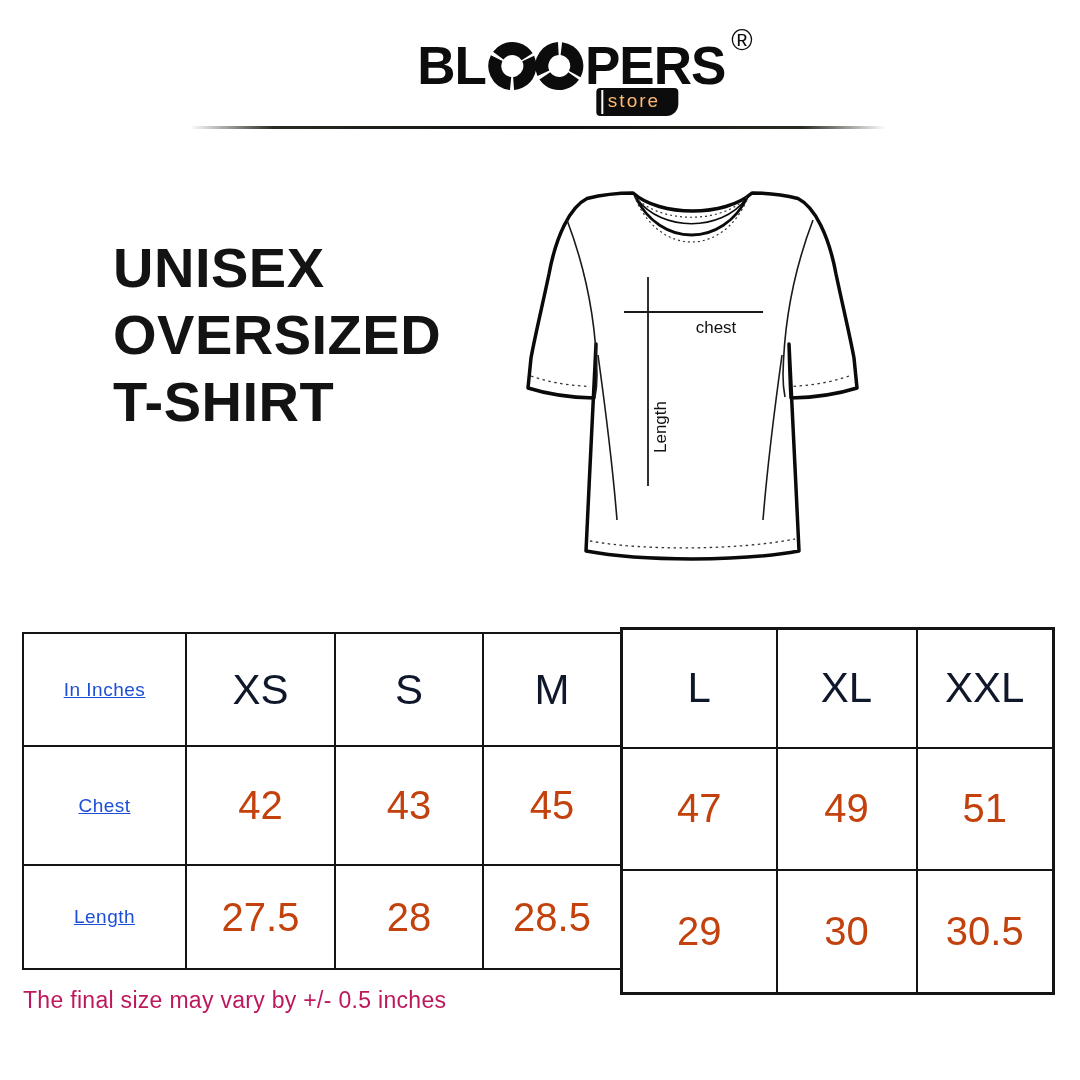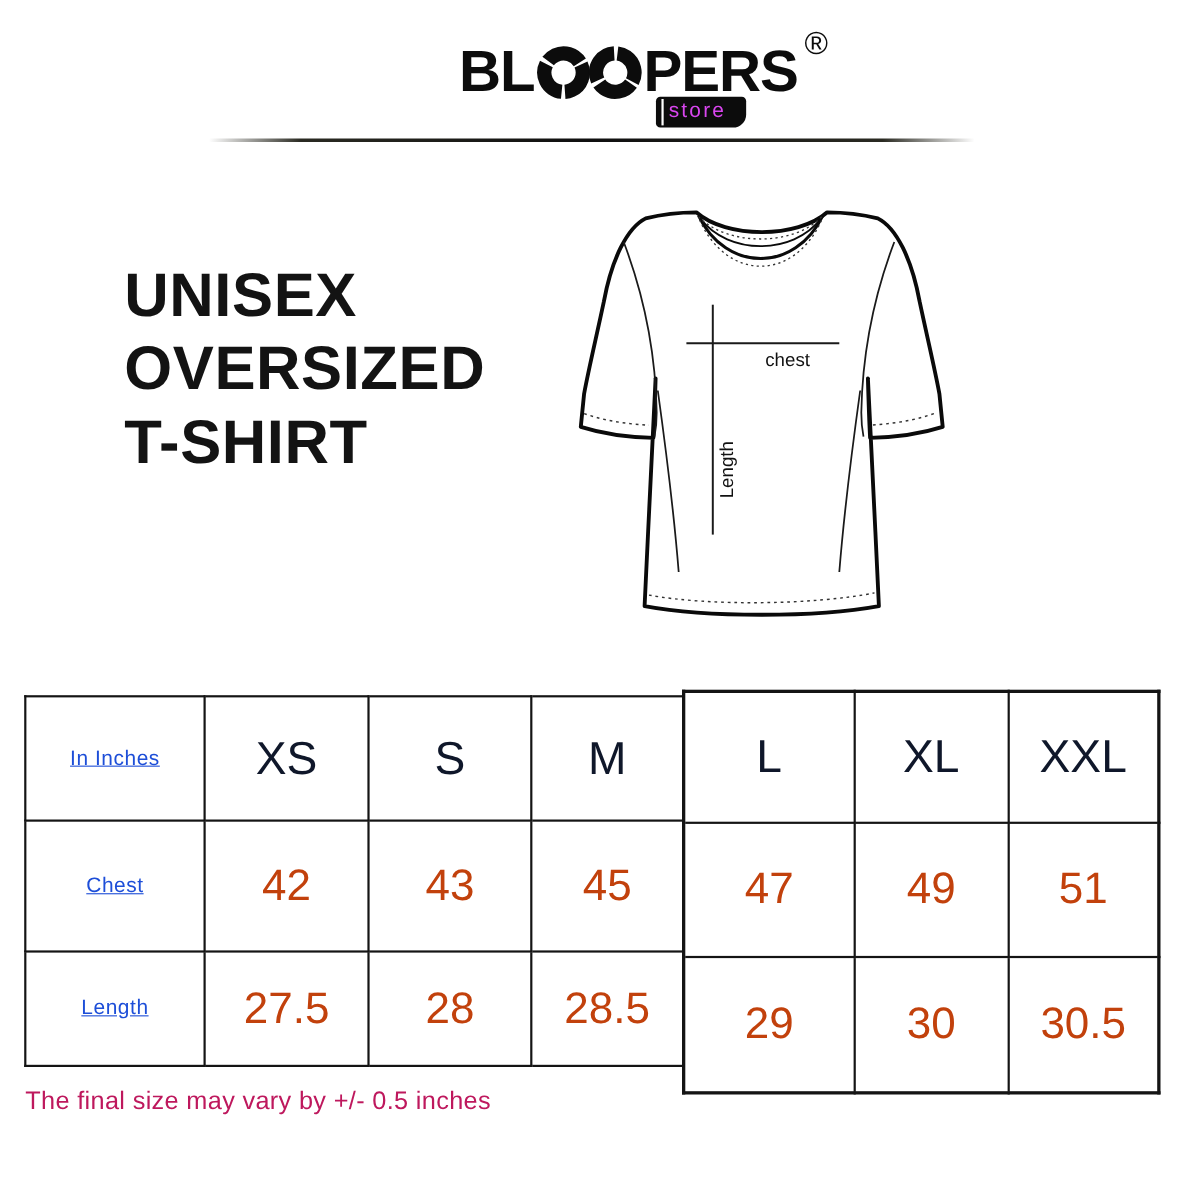--- a/index.html
+++ b/index.html
@@ -43,21 +43,21 @@
     align-self: flex-start;
     margin: -12px 0 0 6px;
     line-height: 1;
   }
   .store-badge {
     position: relative;
     margin-top: -4px;
     align-self: center;
     transform: translateX(52px);
     background: #0c0c0c;
-    color: #d946ef;
+    color: #fdba74;
     font-size: 19px;
     letter-spacing: 2px;
     padding: 2px 18px 4px 12px;
     border-radius: 4px 4px 12px 4px;
   }
   .store-badge::before {
     content: "";
     position: absolute;
     left: 5px; top: 2px; bottom: 2px;
     width: 2px;

